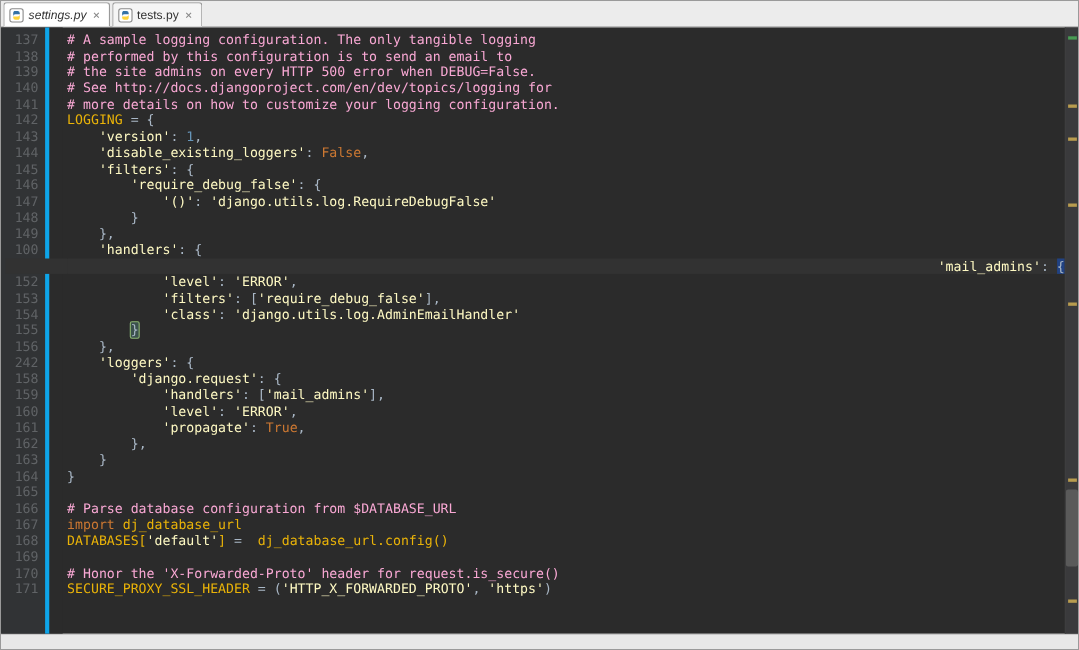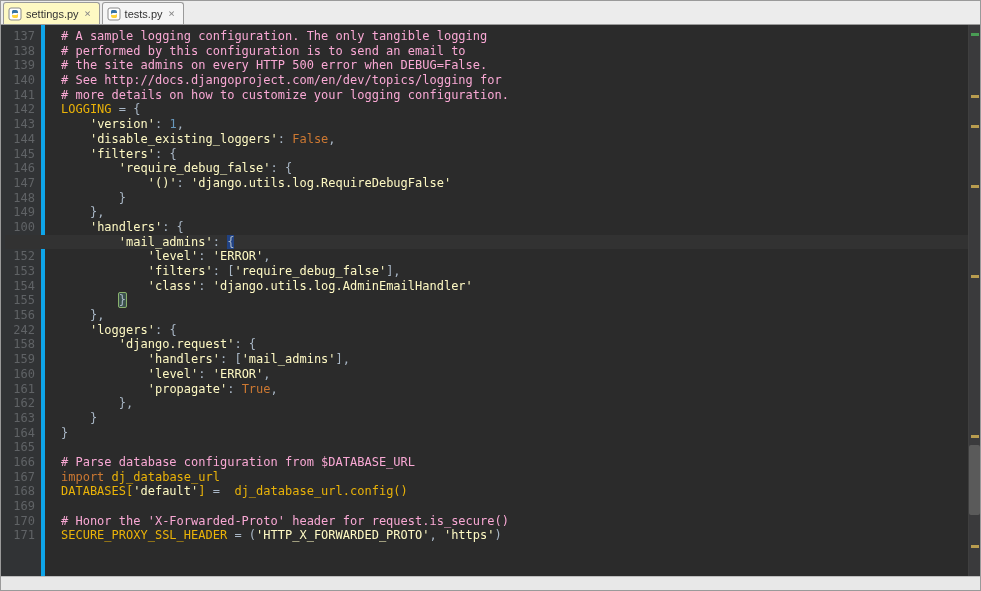--- a/index.html
+++ b/index.html
@@ -1,30 +1,30 @@
 <!DOCTYPE html>
 <html><head>
 <meta charset="utf-8">
 <style>
   * { margin: 0; padding: 0; box-sizing: border-box; }
   html, body { width: 981px; height: 591px; overflow: hidden; font-family: "Consolas","DejaVu Sans Mono","Menlo",monospace; font-size: 12px; background:#ececec; }
   .editor-frame { width:981px; height:591px; display:flex; flex-direction:column; border:1px solid #9a9a9a; background:#ececec; }
   .tabbar { height:24px; background:#ececec; display:flex; align-items:flex-end; border-bottom:1px solid #9a9a9a; padding-left:2px; gap:2px; user-select:none; }
   .tab { height:22px; display:flex; align-items:center; padding:0 6px 0 4px; background:#f5f5f5; border:1px solid #9a9a9a; border-bottom:none; border-radius:3px 3px 0 0; gap:4px; cursor:pointer; }
-  .tab.active { background:#fef9c3; }
+  .tab.active { background:#ffffff;font-style:italic; }
   .tab-icon svg { display:block; }
   .tab-label { color:#333; font-family:"Segoe UI","Tahoma",sans-serif; font-size:11px; }
   .tab-close { width:10px; height:10px; color:#888; font-size:11px; line-height:10px; text-align:center; }
   .editor-area { flex:1; display:flex; background:#2b2b2b; position:relative; min-height:0; }
   .gutter { width:44px; background:#313335; color:#606366; text-align:right; padding:4px 6px 4px 0; line-height:14.7px; border-right:4px solid #0ea5e9; user-select:none; }
   .gutter .ln { height:14.7px; }
   .fold-strip { width:12px; background:#2b2b2b; }
   .code { flex:1; position:relative; color:#a9b7c6; padding:4px 0 4px 4px; line-height:14.7px; white-space:pre; }
   .line { height:14.7px; position:relative; }
-  .line.current { background:#323232; }
+  .line.current { background:#323232;text-align:right; }
   .line.current::before { content:""; position:absolute; left:-56px; top:0; height:100%; width:56px; background:#323232; }
   .c-comment { color:#f9a8d4; }
   .c-ident   { color:#eab308; }
   .c-op      { color:#a9b7c6; }
   .c-num     { color:#6897bb; }
   .c-kw      { color:#cc7832; }
   .c-str     { color:#fef9c3; }
   .c-brace   { color:#a9b7c6; }
   .sel { background:#214283; }
   .match { background:#3b514d; border:1px solid #8ab16c; border-radius:2px; margin:-1px; }

